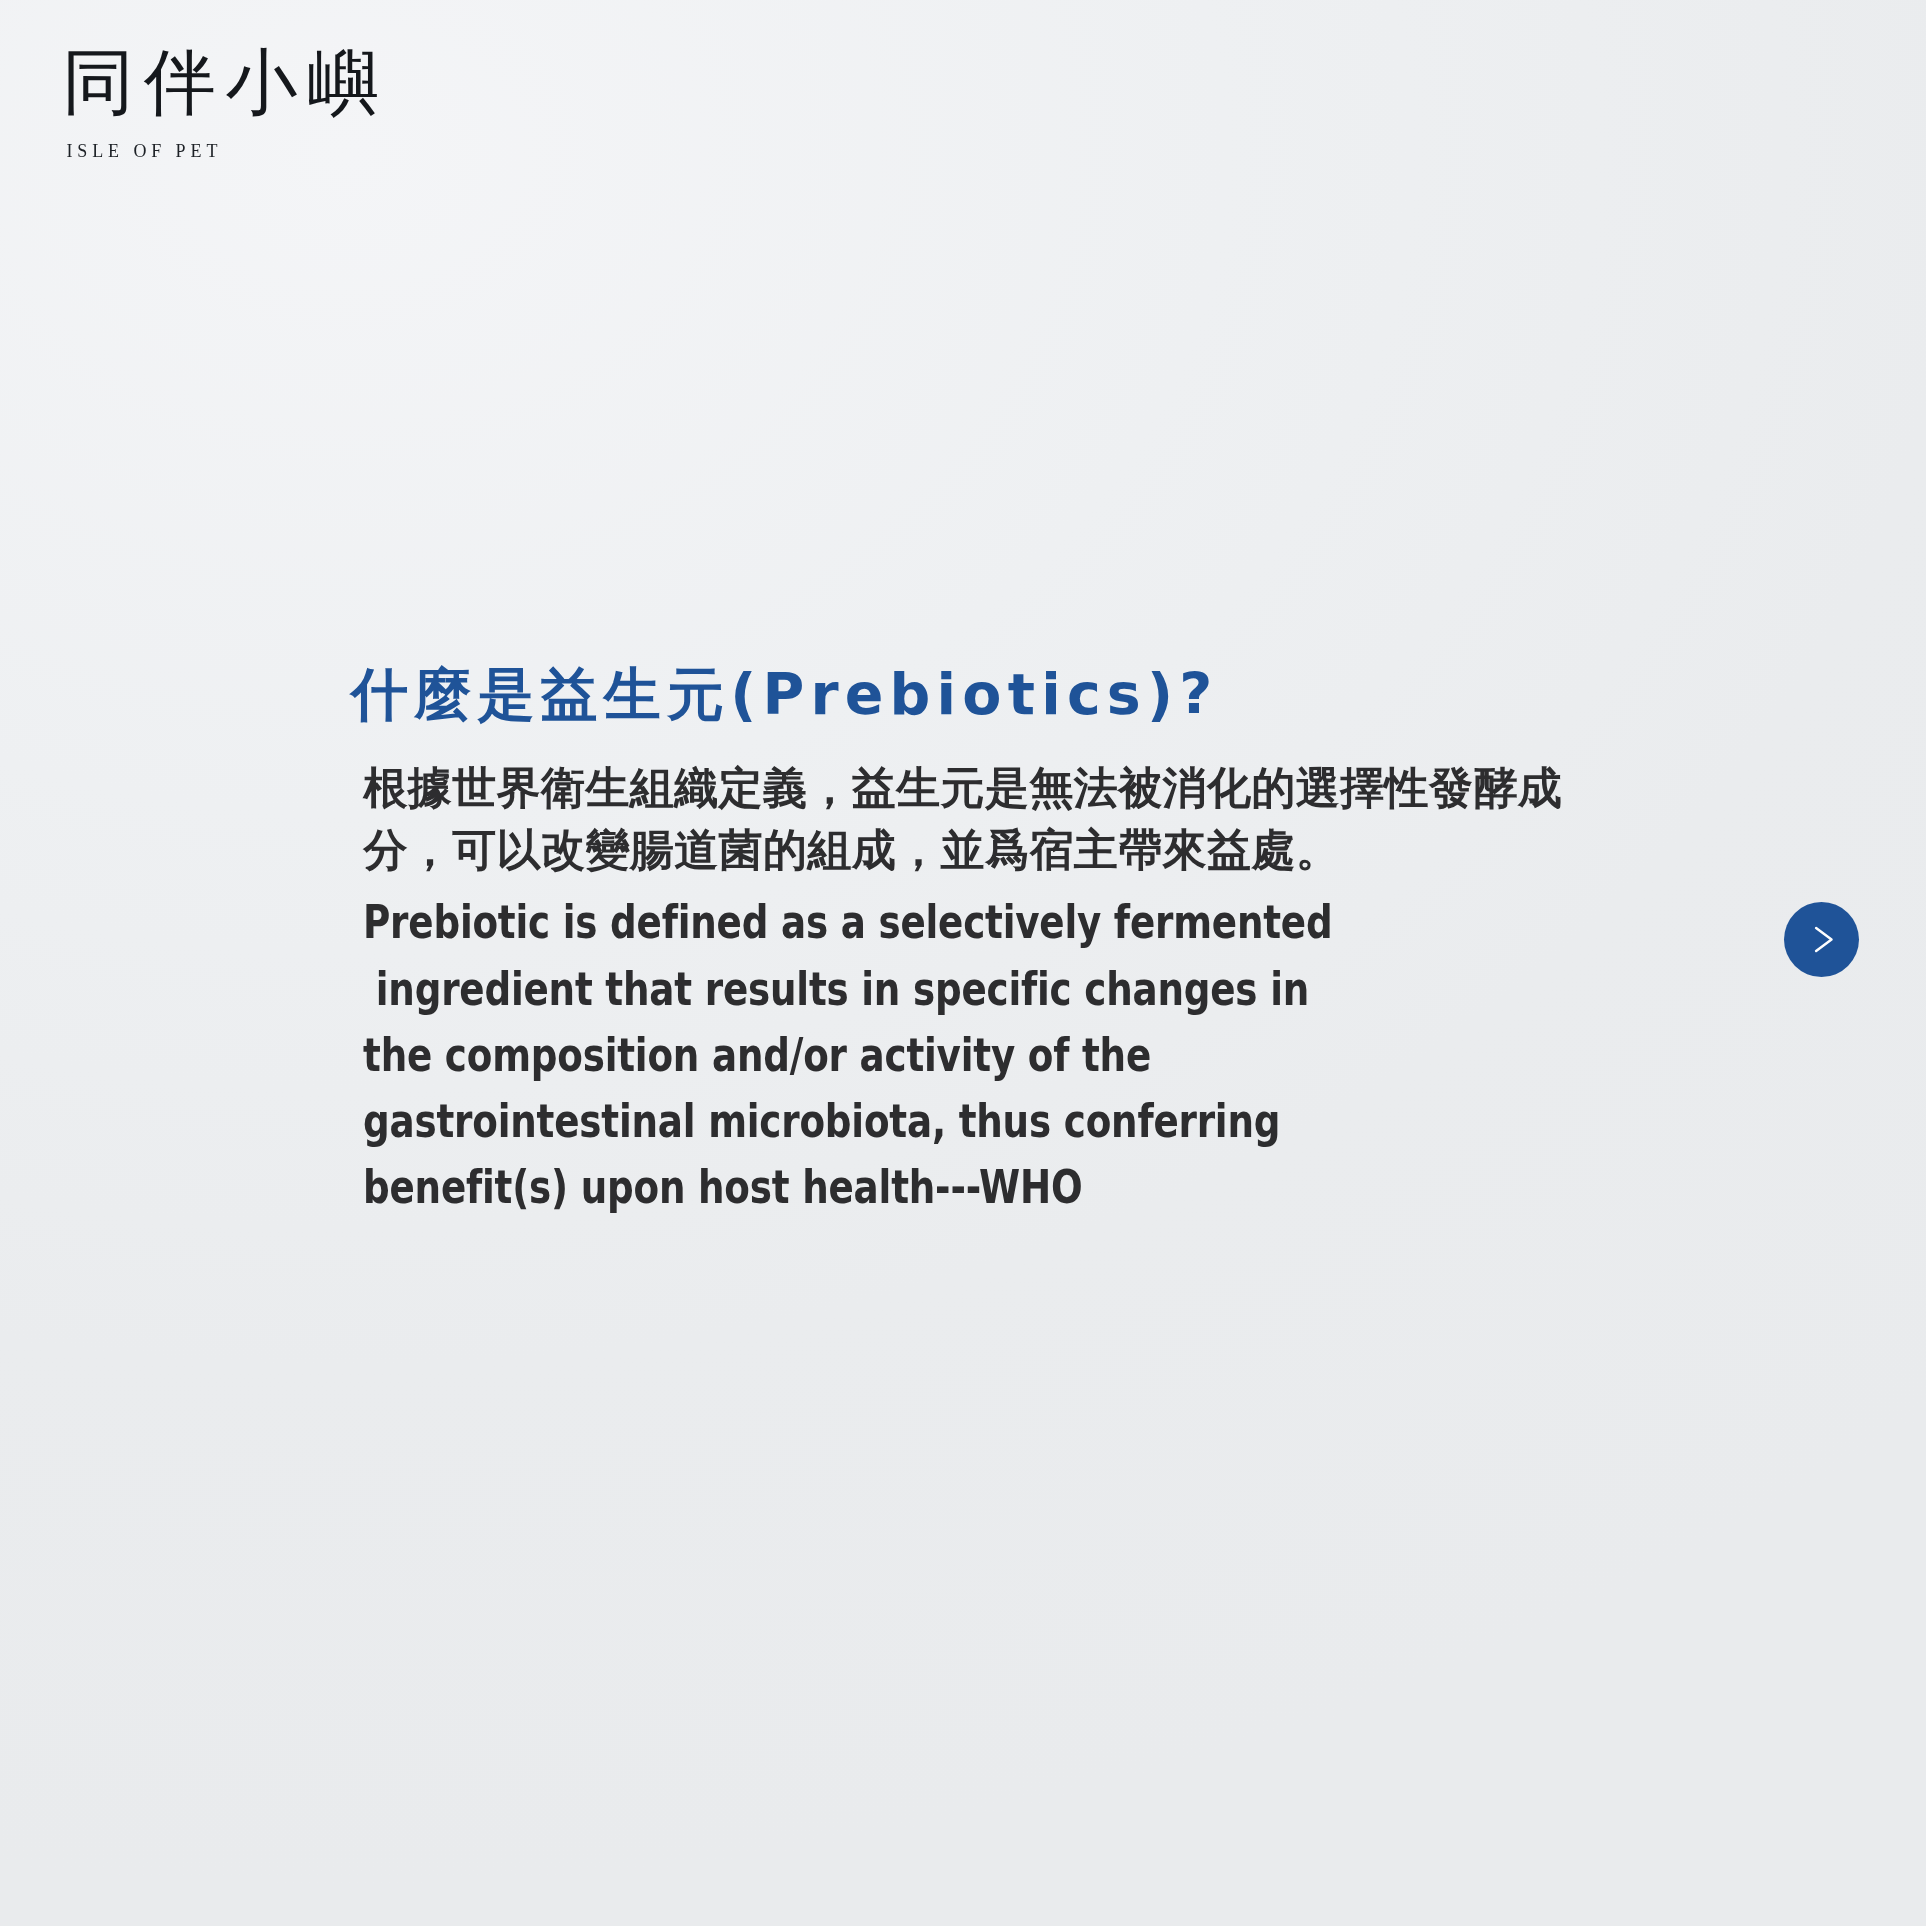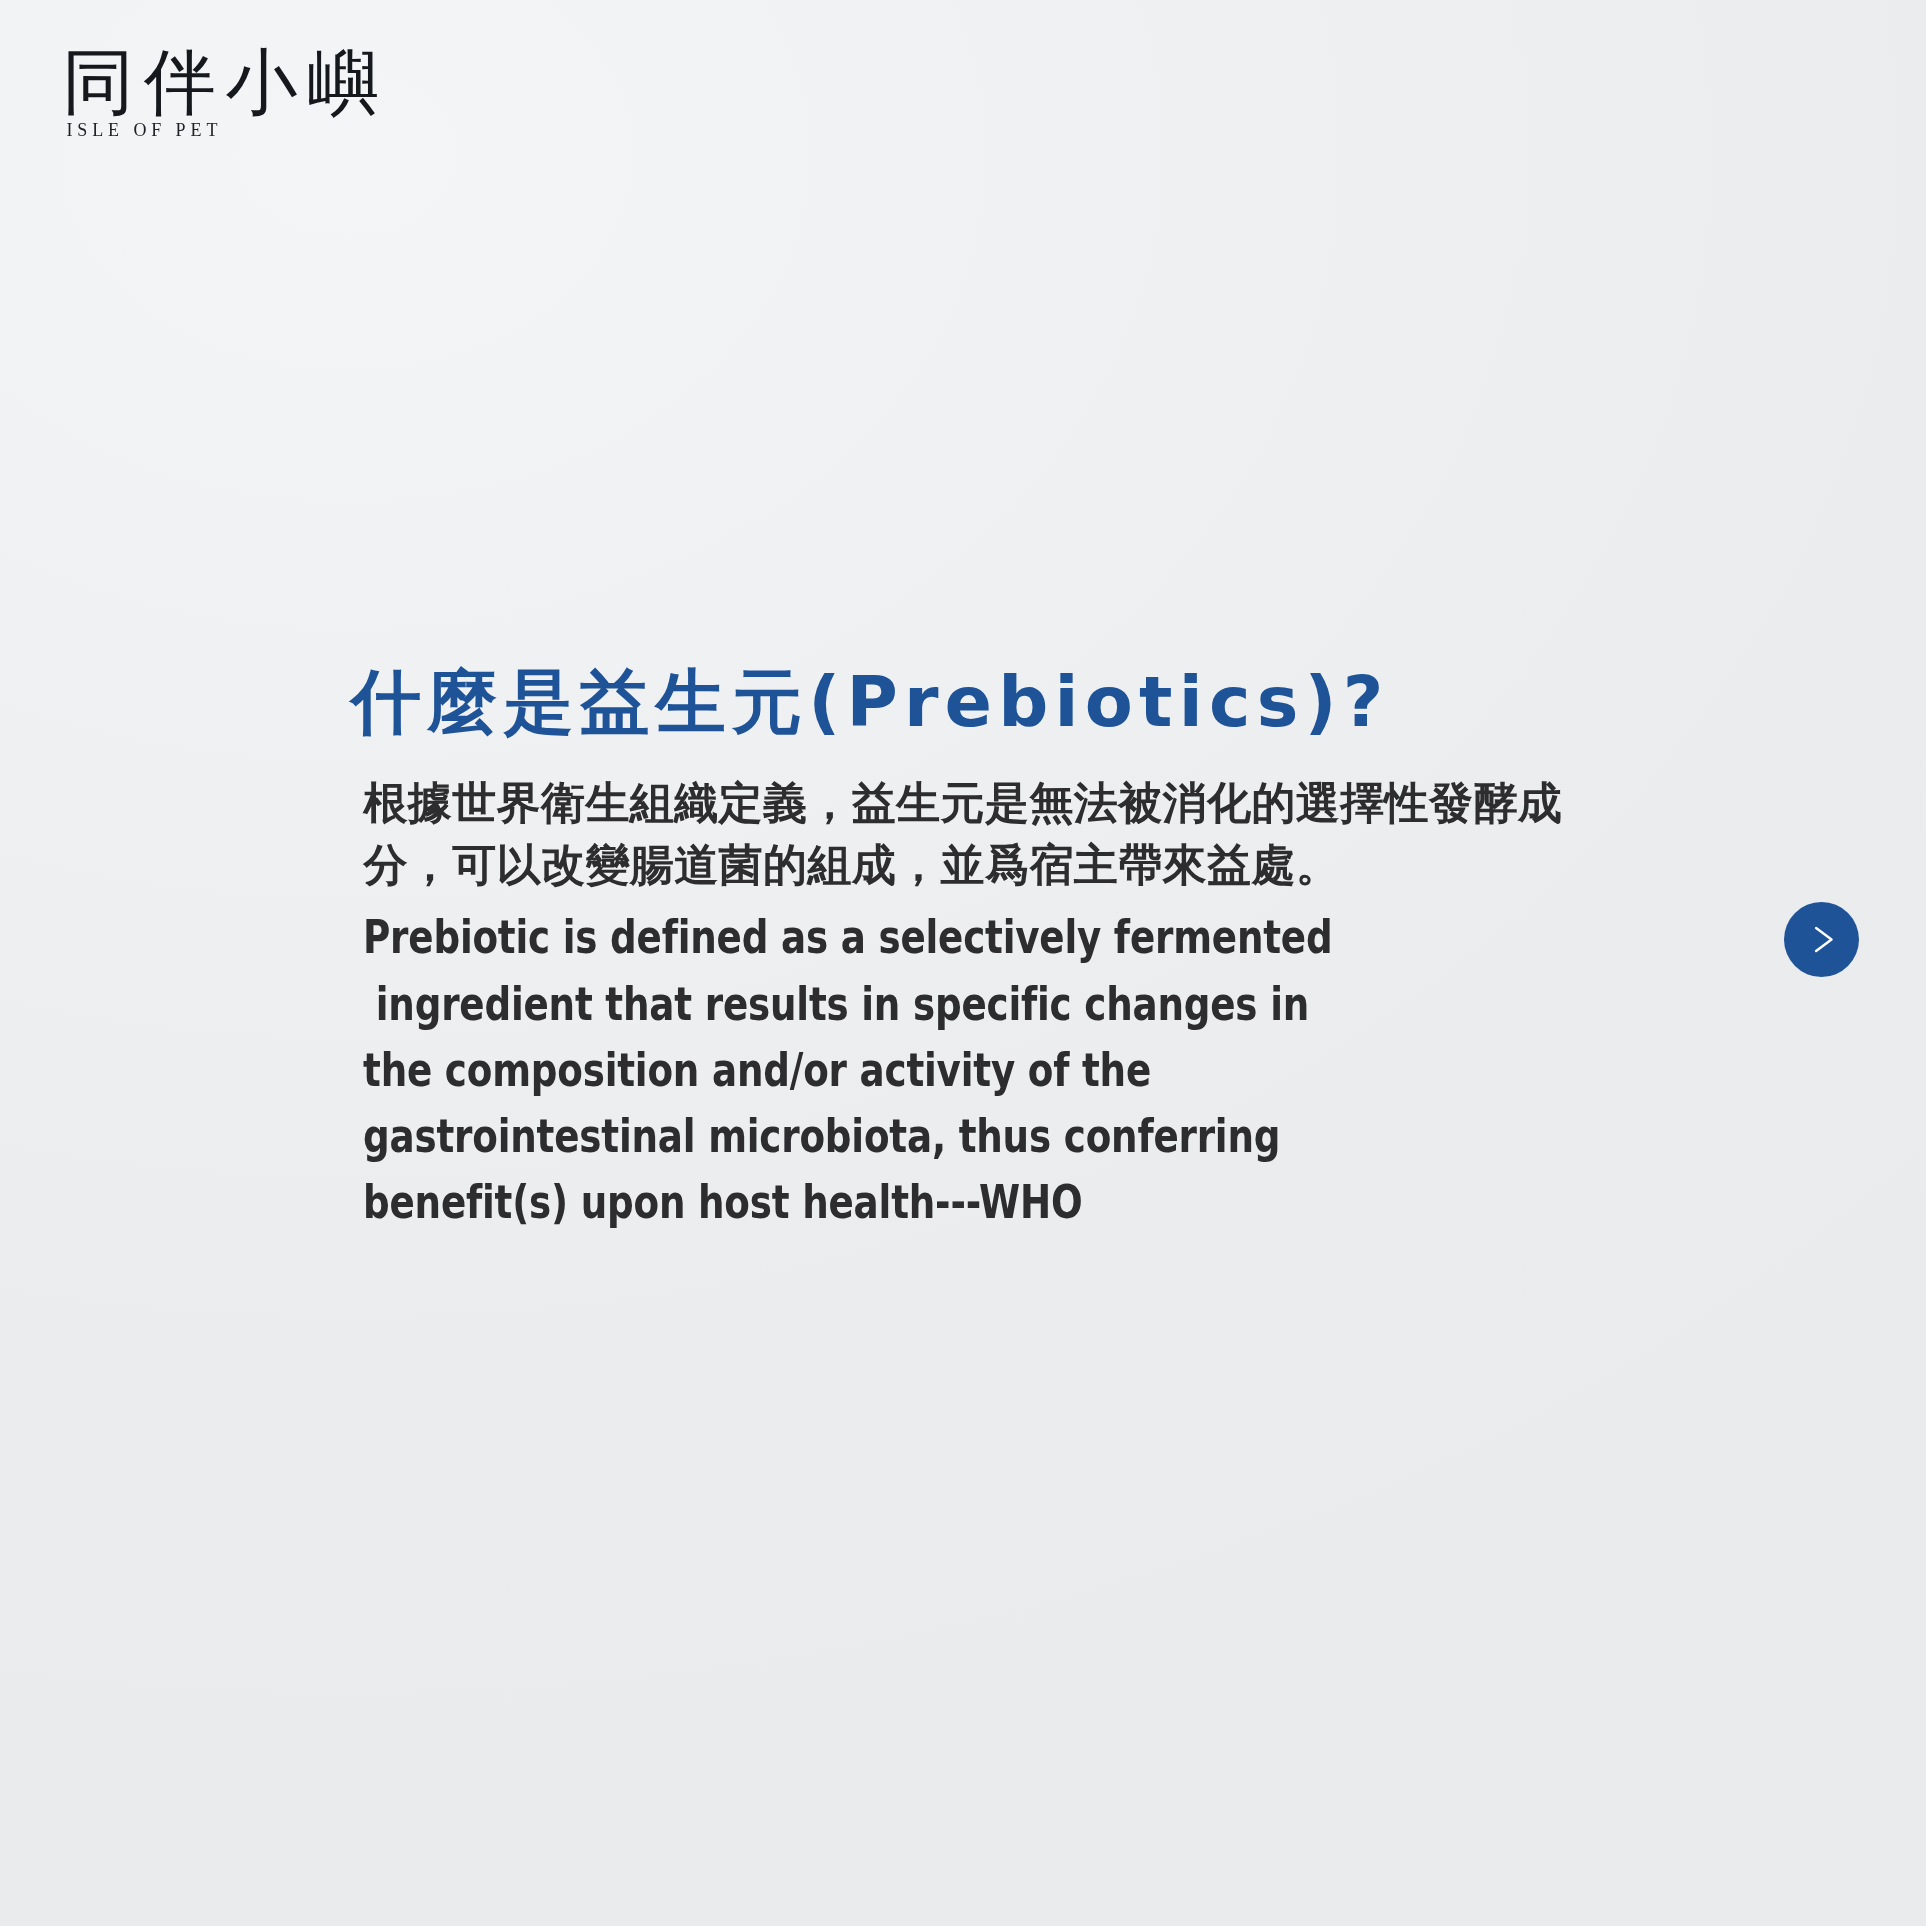--- a/index.html
+++ b/index.html
@@ -34,42 +34,42 @@
   .brand-cn {
     font-family: "Liberation Serif", "DejaVu Serif", serif;
     font-size: 72px;
     line-height: 1.0;
     letter-spacing: 9.8px;
     color: #15181c;
     white-space: nowrap;
     font-weight: 400;
   }
   .brand-en {
-    margin-top: 1px;
+    margin-top: 22px;
     margin-left: 4.4px;
     font-family: "Liberation Serif", "DejaVu Serif", serif;
     font-size: 18px;
     letter-spacing: 4.9px;
     color: #1d2126;
     white-space: nowrap;
     font-weight: 400;
   }
 
   
   .content {
     position: absolute;
     left: 351px;
     top: 662px;
     width: 1316px;
   }
 
   .headline {
     font-family: "DejaVu Sans", "Liberation Sans", sans-serif;
     font-weight: 700;
-    font-size: 70px;
+    font-size: 57px;
     line-height: 1.15;
     color: #1f5398;
     letter-spacing: 6.2px;
     white-space: nowrap;
     margin: 0 0 29px 0;
   }
 
   .body-cn {
     font-family: Liberation Sans, sans-serif;
     font-weight: 700;

